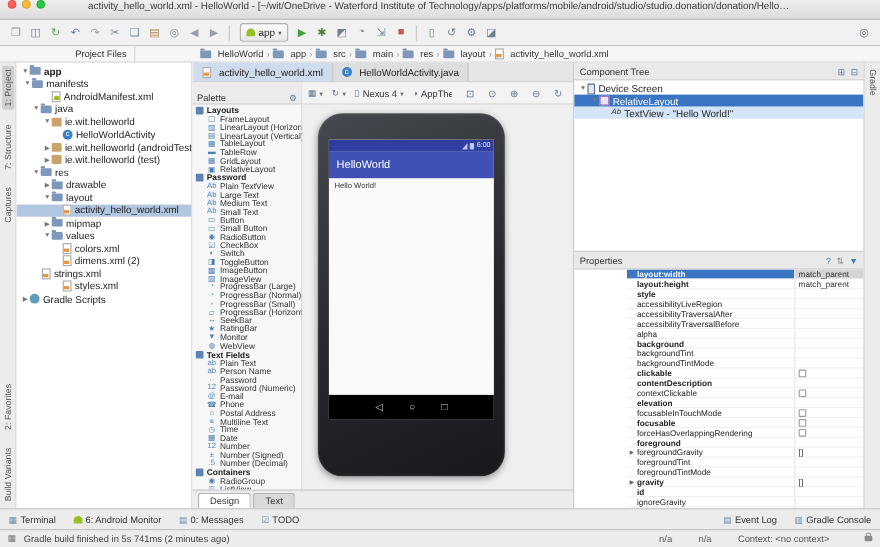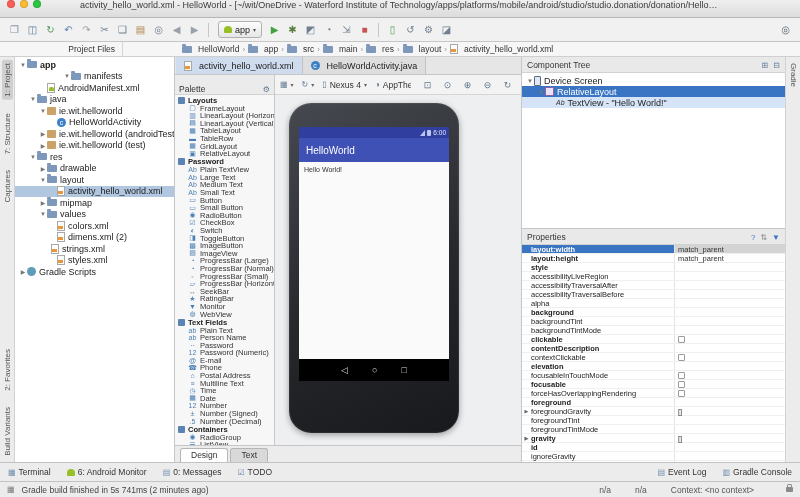--- a/index.html
+++ b/index.html
@@ -108,21 +108,21 @@
   .panel-header { height:16px; flex:none; background:#e9e9e9; border-bottom:1px solid #d2d2d2; display:flex; align-items:center; padding:0 5px; font-size:8.5px; color:#333; }
   .spacer { flex:1; }
   .ph-icon { font-size:8px; color:#5d7robots; color:#5d7a96; margin-left:5px; }
   .ct-panel { height:172px; flex:none; display:flex; flex-direction:column; border-bottom:1px solid #c6c6c6; }
   .ct-list { flex:1; overflow:hidden; padding-top:2px; font-size:9px; }
   .ct-row { display:flex; align-items:center; height:11px; white-space:nowrap; }
   .ct-row.sel { background:#3a75c4; color:#fff; }
   .ct-row.sel2 { background:#d6e4f8; }
 
   .props-panel { flex:1; display:flex; flex-direction:column; min-height:0; }
-  .props-table { flex:1; overflow:hidden; font-size:7.5px; }
+  .props-table { flex:1; overflow:hidden; font-size:7.5px;padding-left:48px; }
   .prop-row { display:flex; height:9px; align-items:center; border-bottom:1px solid #f0f0f0; }
   .prop-name { width:152px; flex:none; display:flex; align-items:center; height:100%; color:#222; }
   .prop-name.b { font-weight:bold; }
   .prop-exp { width:9px; flex:none; text-align:center; font-size:5px; color:#666; }
   .prop-val { flex:1; height:100%; border-left:1px solid #e4e4e4; display:flex; align-items:center; padding-left:3px; color:#333; }
   .prop-row.selected .prop-name { background:#3a75c4; color:#fff; }
   .prop-row.selected .prop-val { background:#d4d4d4; }
   .prop-cb { width:7px; height:7px; border:1px solid #9a9a9a; background:#fff; border-radius:1px; }
 
   
@@ -251,21 +251,21 @@
           <div class="vlabel">Build Variants</div>
         </div>
     </div>
 
     <div class="project-panel" id="tree">
         <div class="tree-row" style="padding-left: 4px;">
           <span class="expander">▼</span>
           <span class="ic ic-folder"></span>
           <span style="font-weight: bold;">app</span>
         </div>
-        <div class="tree-row" style="padding-left: 6px; margin-left: 42px;">
+        <div class="tree-row" style="padding-left: 6px;">
           <span class="expander">▼</span>
           <span class="ic ic-folder"></span>
           <span>manifests</span>
         </div>
         <div class="tree-row" style="padding-left: 24px;">
           <span class="expander"></span>
           <span class="ic ic-file-android"></span>
           <span>AndroidManifest.xml</span>
         </div>
         <div class="tree-row" style="padding-left: 14px;">
@@ -326,21 +326,21 @@
         <div class="tree-row" style="padding-left: 34px;">
           <span class="expander"></span>
           <span class="ic ic-xml"></span>
           <span>colors.xml</span>
         </div>
         <div class="tree-row" style="padding-left: 34px;">
           <span class="expander"></span>
           <span class="ic ic-xml"></span>
           <span>dimens.xml (2)</span>
         </div>
-        <div class="tree-row" style="padding-left: 28px;">
+        <div class="tree-row" style="padding-left: 15px;">
           <span class="expander"></span>
           <span class="ic ic-xml"></span>
           <span>strings.xml</span>
         </div>
         <div class="tree-row" style="padding-left: 34px;">
           <span class="expander"></span>
           <span class="ic ic-xml"></span>
           <span>styles.xml</span>
         </div>
         <div class="tree-row" style="padding-left: 4px;">

